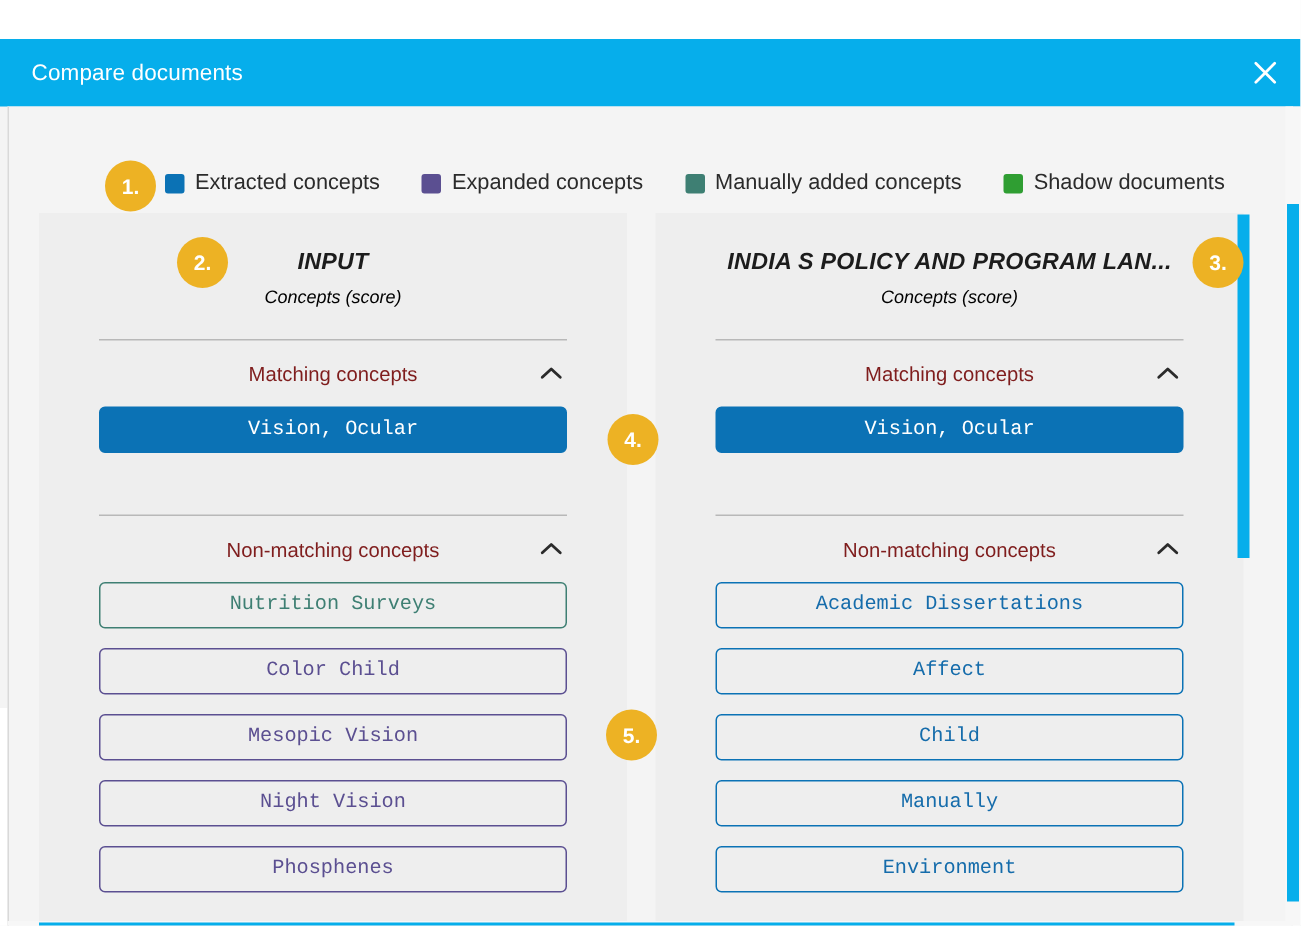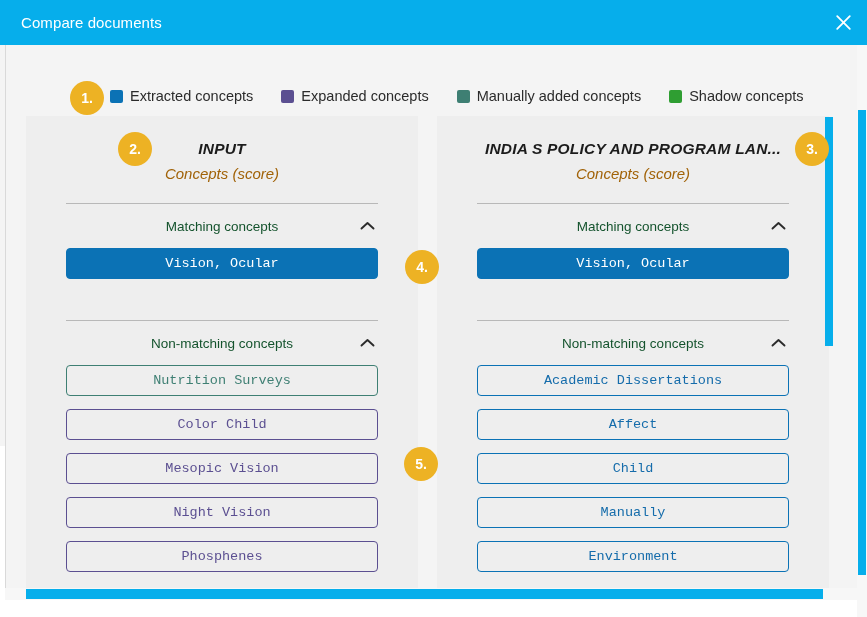--- a/index.html
+++ b/index.html
@@ -7,20 +7,21 @@
     width: 867px; height: 617px;
     font-family: "Liberation Sans", sans-serif;
     background: #ffffff;
     overflow: hidden;
   }
 
   #app {
     position: relative;
     width: 867px; height: 446px;
     background: #f4f4f4;
+    margin-top: 26px;
   }
 
   
   .titlebar {
     position: absolute; left: 0; top: 0;
     width: 867px; height: 45px;
     background: #06aeeb;
     display: flex; align-items: center;
     justify-content: space-between;
   }
@@ -88,40 +89,40 @@
   }
   .panel-title {
     font-size: 15.5px;
     font-weight: bold;
     color: #1c1c1c;
     letter-spacing: 0.2px;
     white-space: nowrap;
     overflow: hidden;
   }
   .panel-subtitle {
-    font-size: 15px;
-    color: #a16207;
+    font-size: 12px;
+    color: #000000;
     margin-top: 7px;
   }
 
   .divider {
     height: 1px;
     background: #b8b8b8;
     margin: 21px 0 0 0;
   }
 
   .section-header {
     display: flex; align-items: center; justify-content: center;
     position: relative;
     height: 44px;
     cursor: pointer;
   }
   .section-header-label {
     font-size: 13.5px;
-    color: #14532d;
+    color: #7f1d1d;
   }
   .chevron {
     position: absolute; right: 2px; top: 50%;
     transform: translateY(-50%);
     width: 18px; height: 18px;
     display: flex; align-items: center; justify-content: center;
   }
 
   .chip-list { padding-bottom: 2px; font-family: Liberation Mono, monospace; }
 
@@ -224,21 +225,21 @@
     <div class="legend-item">
       <span class="legend-swatch" style="background:#5b4f91"></span>
       <span class="legend-label">Expanded concepts</span>
     </div>
     <div class="legend-item">
       <span class="legend-swatch" style="background:#3e7f73"></span>
       <span class="legend-label">Manually added concepts</span>
     </div>
     <div class="legend-item">
       <span class="legend-swatch" style="background:#2f9e32"></span>
-      <span class="legend-label">Shadow concepts</span>
+      <span class="legend-label">Shadow documents</span>
     </div>
   </div>
 
   <div class="panel panel-left">
     <div class="panel-inner">
       <div class="panel-head">
         <div class="panel-title">INPUT</div>
         <div class="panel-subtitle">Concepts (score)</div>
       </div>
       <div class="divider"></div>

